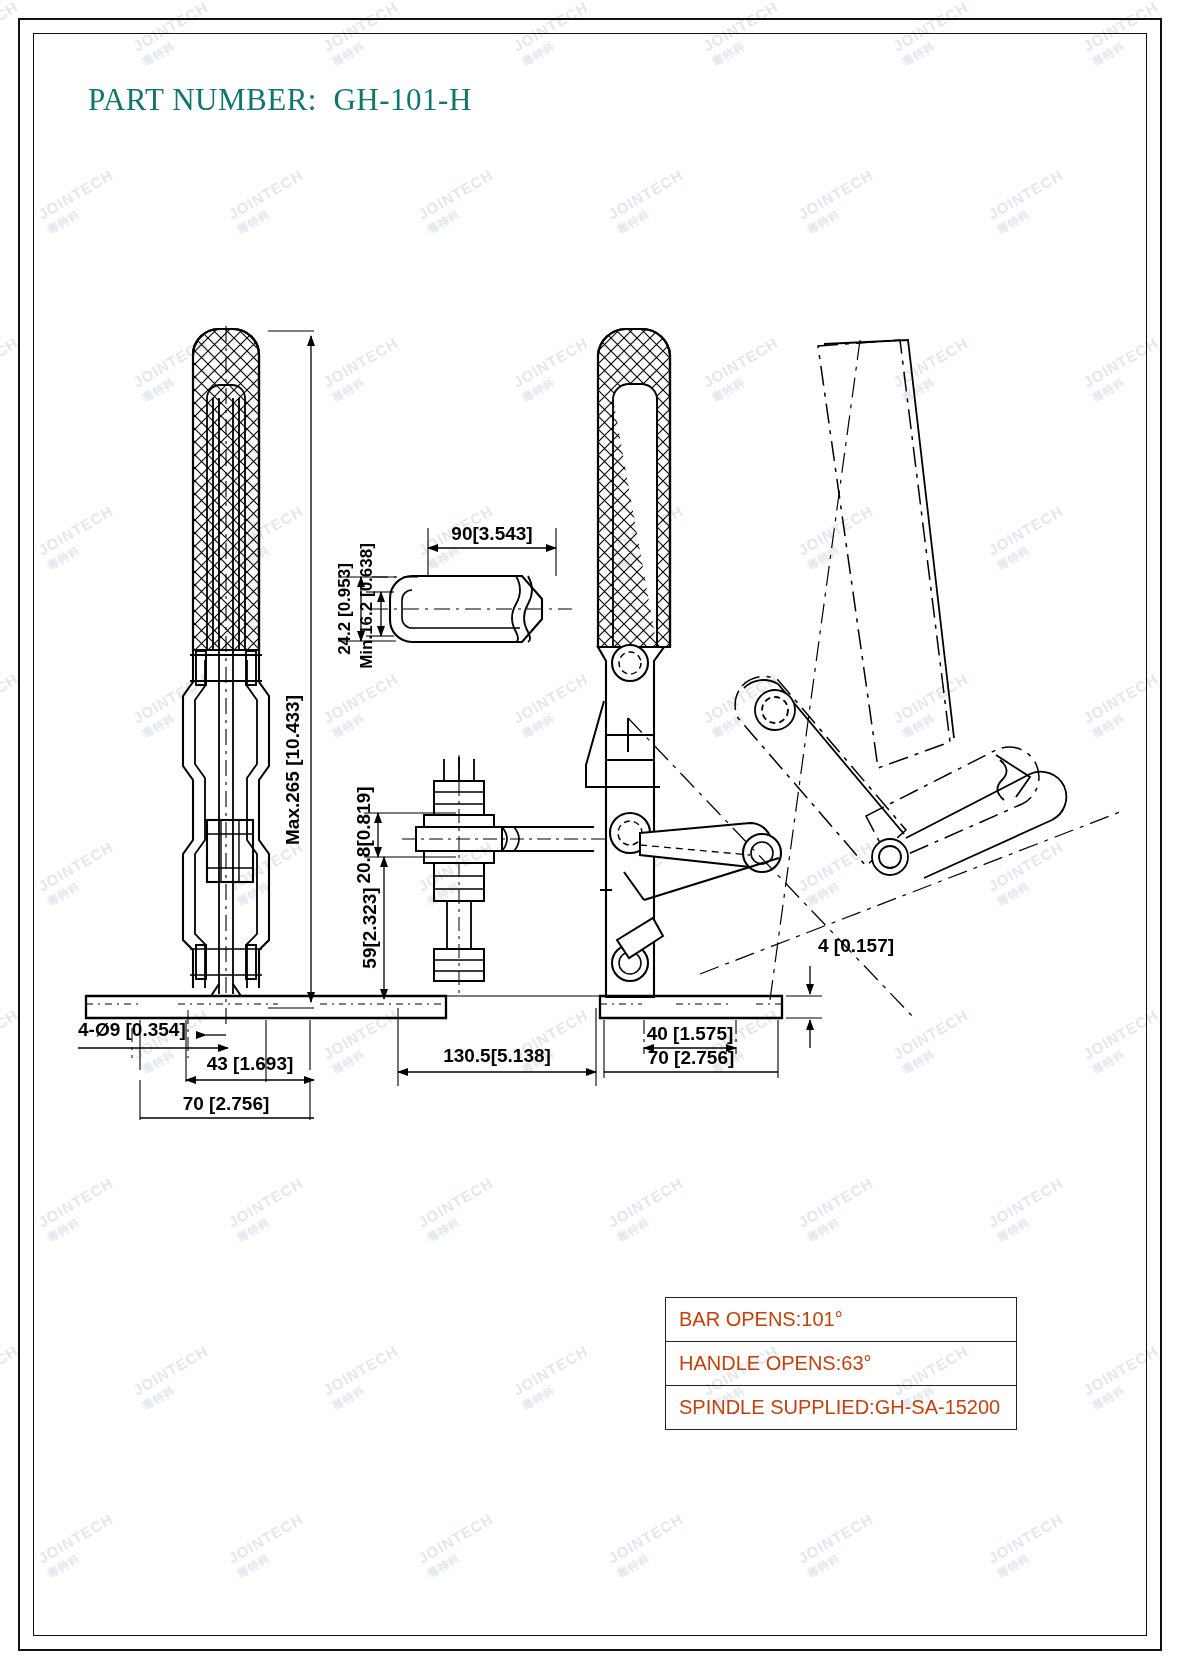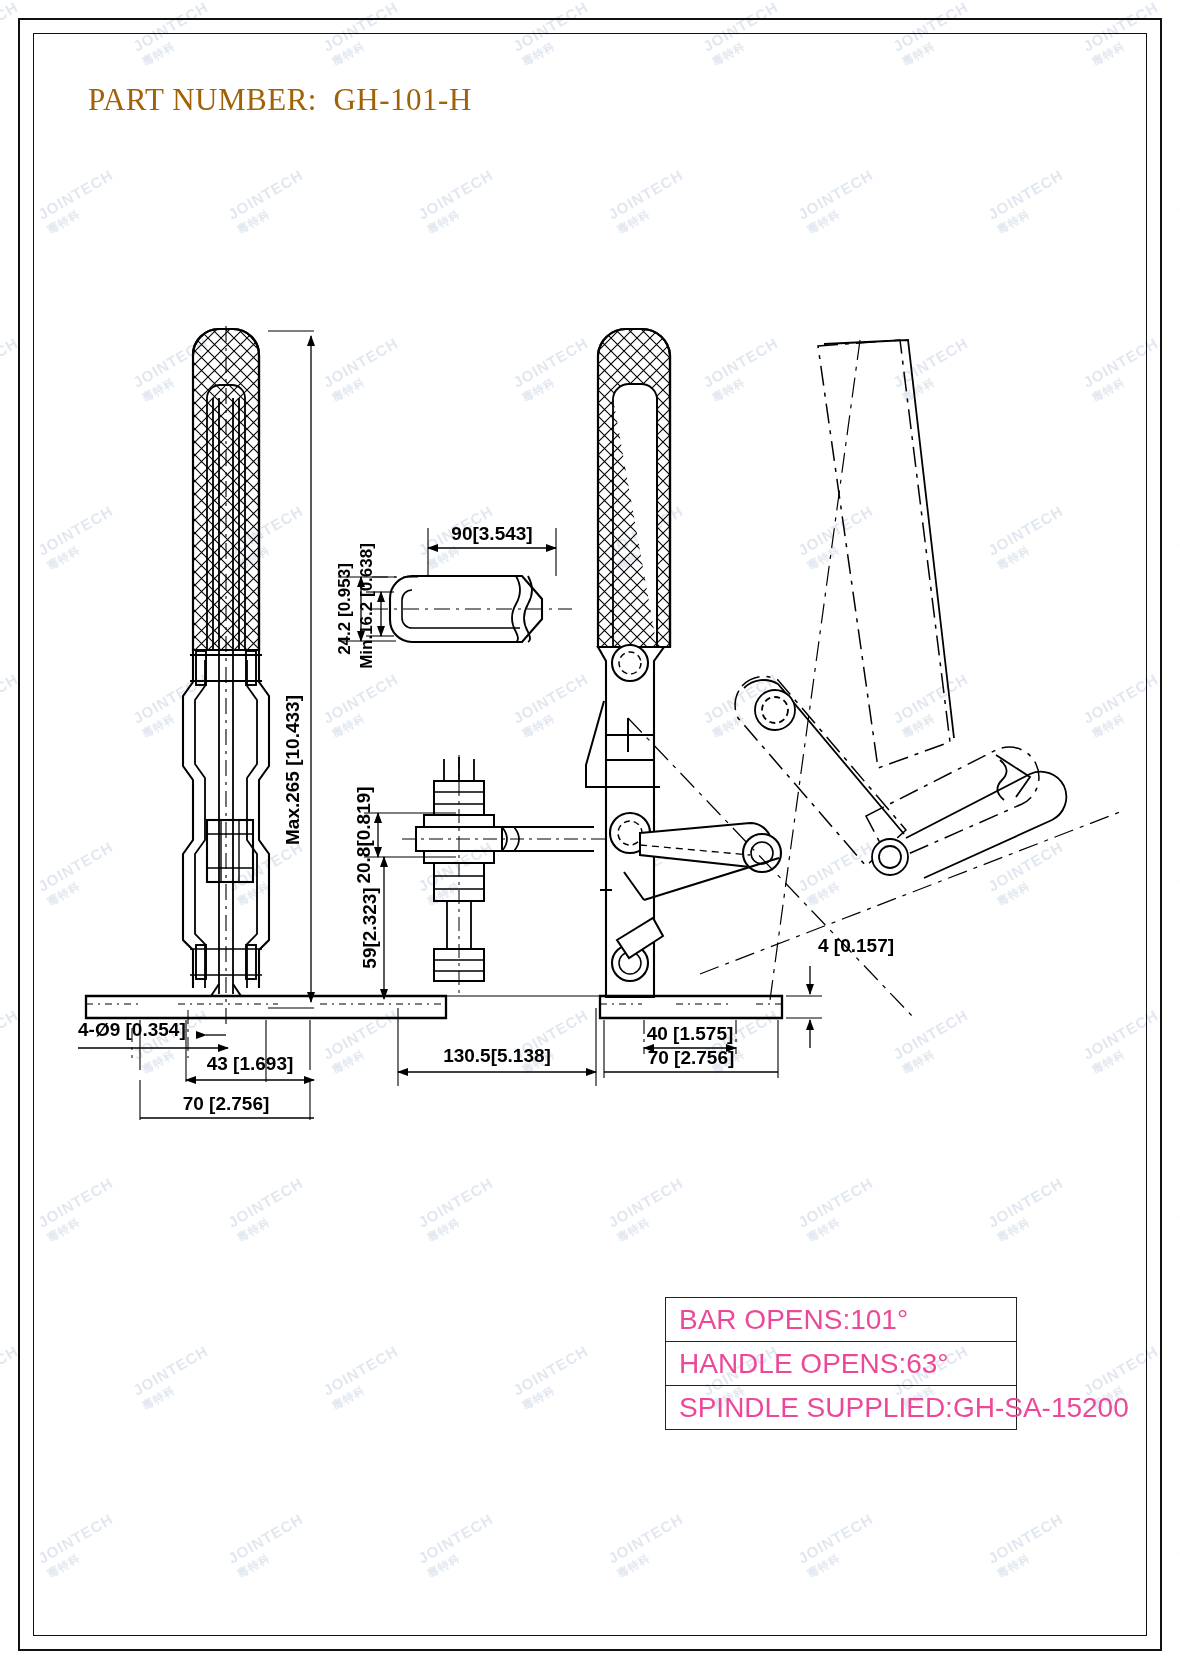--- a/index.html
+++ b/index.html
@@ -1,27 +1,27 @@
 <!DOCTYPE html>
 <html><head>
 <meta charset="utf-8">
 <style>
   html,body{margin:0;padding:0;background:#fff;}
   body{width:1180px;height:1669px;font-family:"Liberation Sans",sans-serif;}
   #sheet{position:relative;width:1180px;height:1669px;background:#ffffff;overflow:hidden;}
   #outer-border{position:absolute;left:18px;top:18px;width:1144px;height:1633px;border:2px solid #111;box-sizing:border-box;}
   #inner-border{position:absolute;left:33px;top:33px;width:1114px;height:1603px;border:1px solid #111;box-sizing:border-box;}
-  #title-text{position:absolute;left:88px;top:82px;font-family:"Liberation Serif",serif;font-size:31px;color:#a16207;letter-spacing:.5px;white-space:pre;}
+  #title-text{position:absolute;left:88px;top:82px;font-family:"Liberation Serif",serif;font-size:31px;color:#0f766e;letter-spacing:.5px;white-space:pre;}
   .wm{position:absolute;font-family:"Liberation Sans",sans-serif;font-weight:bold;color:#c9d4e4;opacity:.55;white-space:nowrap;transform:rotate(-30deg);transform-origin:left top;pointer-events:none;}
   .wm .en{font-size:15px;letter-spacing:1px;}
   .wm .cn{font-size:11px;letter-spacing:1px;display:block;margin-top:1px;}
   #wm-layer{position:absolute;left:0;top:0;width:1180px;height:1669px;overflow:hidden;pointer-events:none;}
   #drawing{position:absolute;left:0;top:0;width:1180px;height:1669px;}
   #spec-table{position:absolute;left:665px;top:1297px;width:352px;border:1.6px solid #222;box-sizing:border-box;background:transparent;}
-  .spec-row{height:43px;line-height:43px;border-bottom:1.3px solid #222;padding-left:13px;font-size:28px;color:#ec4899;white-space:nowrap;}
+  .spec-row{height:43px;line-height:43px;border-bottom:1.3px solid #222;padding-left:13px;font-size:20px;color:#c2410c;white-space:nowrap;}
   .spec-row:last-child{border-bottom:none;}
   text{font-family:"Liberation Sans",sans-serif;}
 </style>
 </head>
 <body>
 
 <div id="sheet">
 
   <div id="wm-layer">
       <div class="wm" style="left: -60px; top: 40px;"><span class="en">JOINTECH</span><span class="cn">骞特科</span></div>

